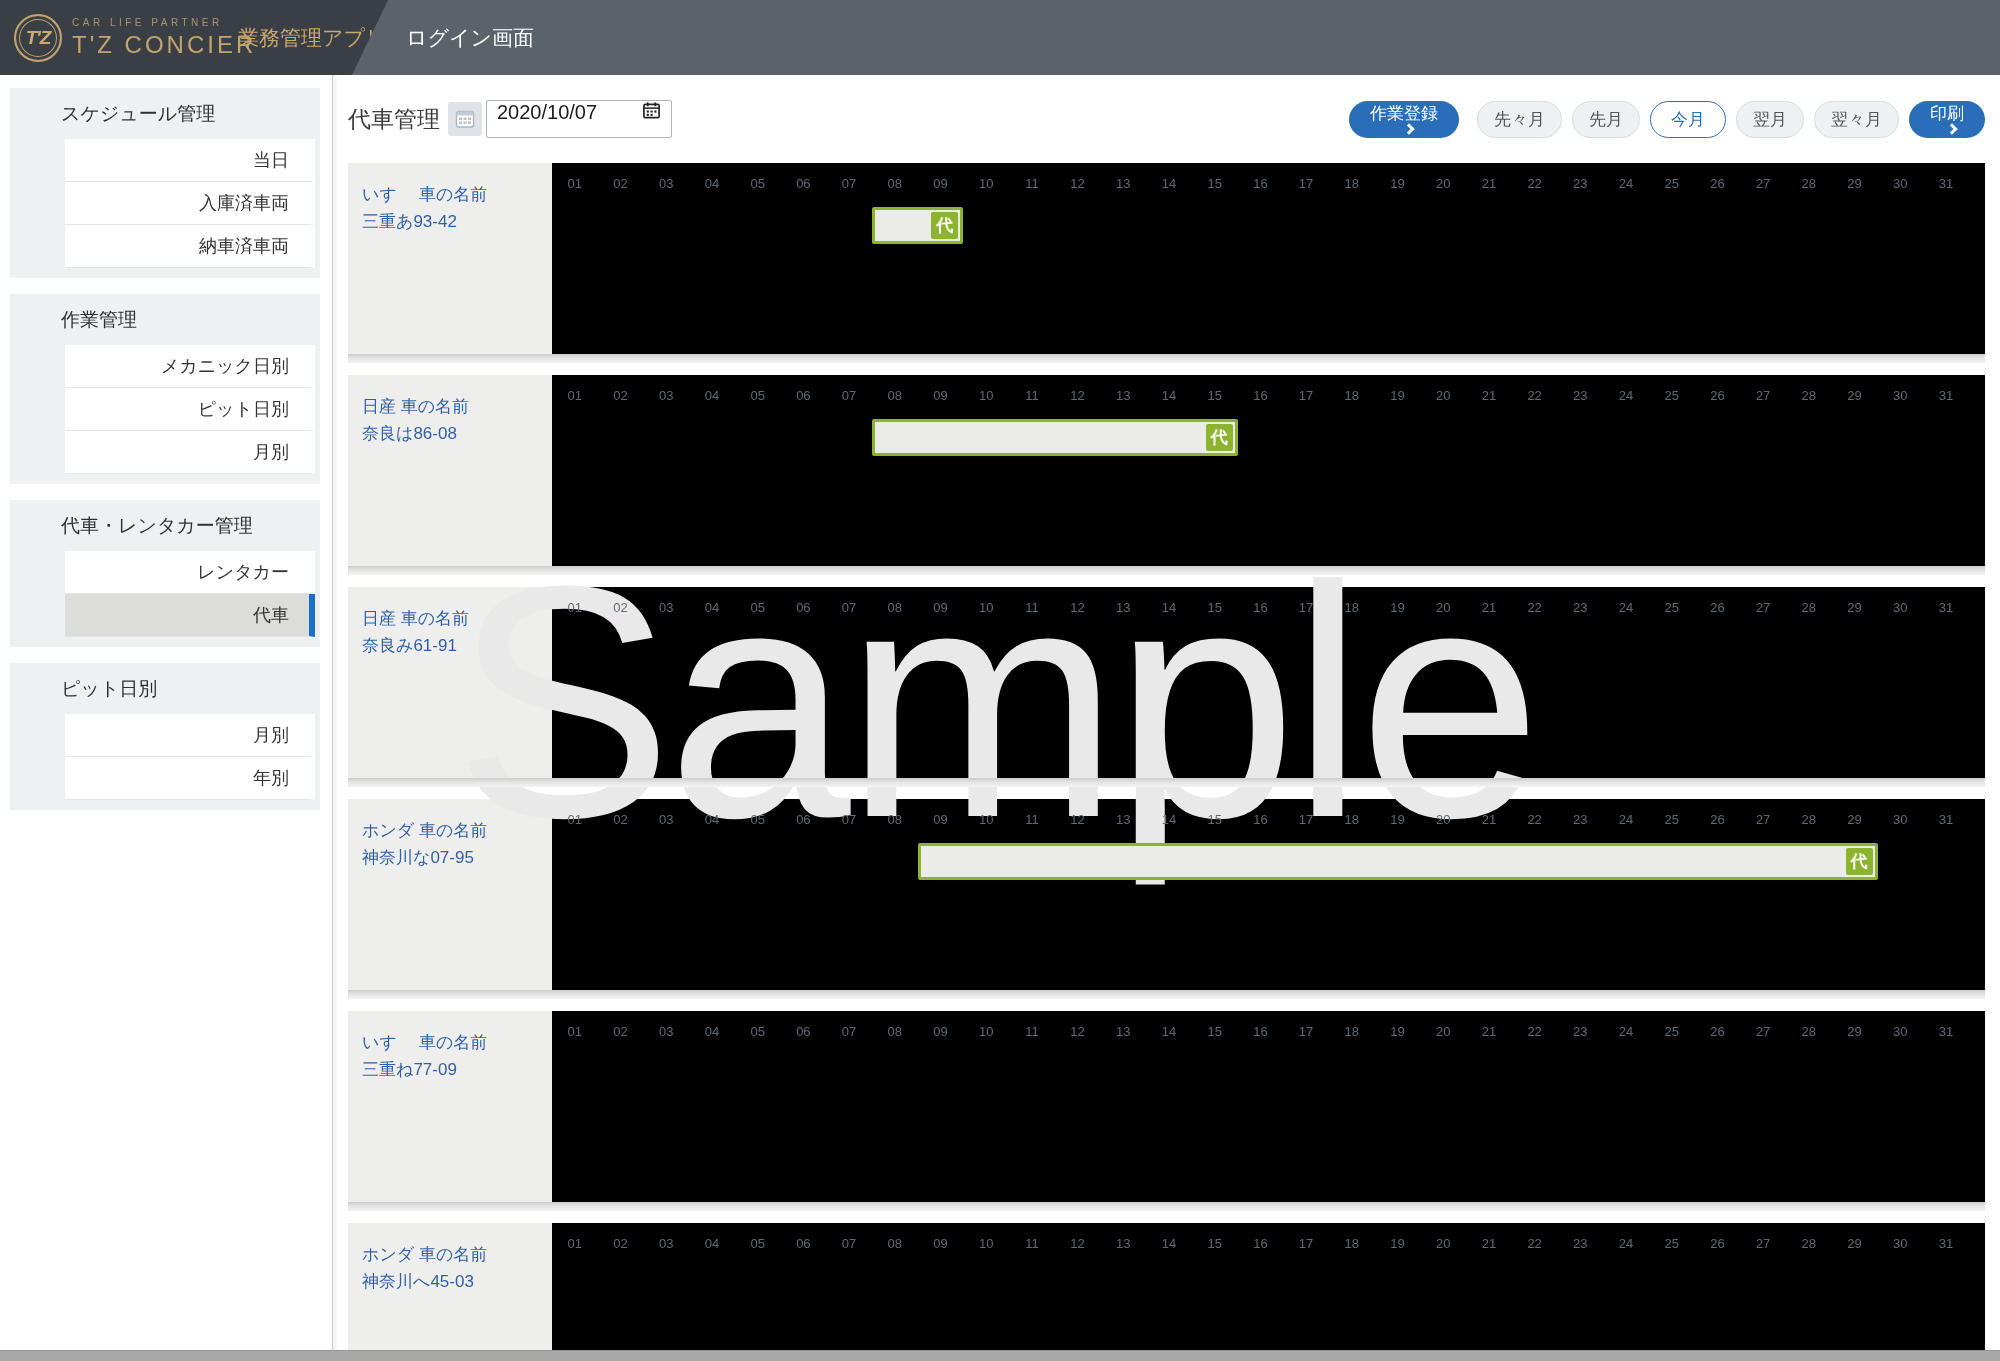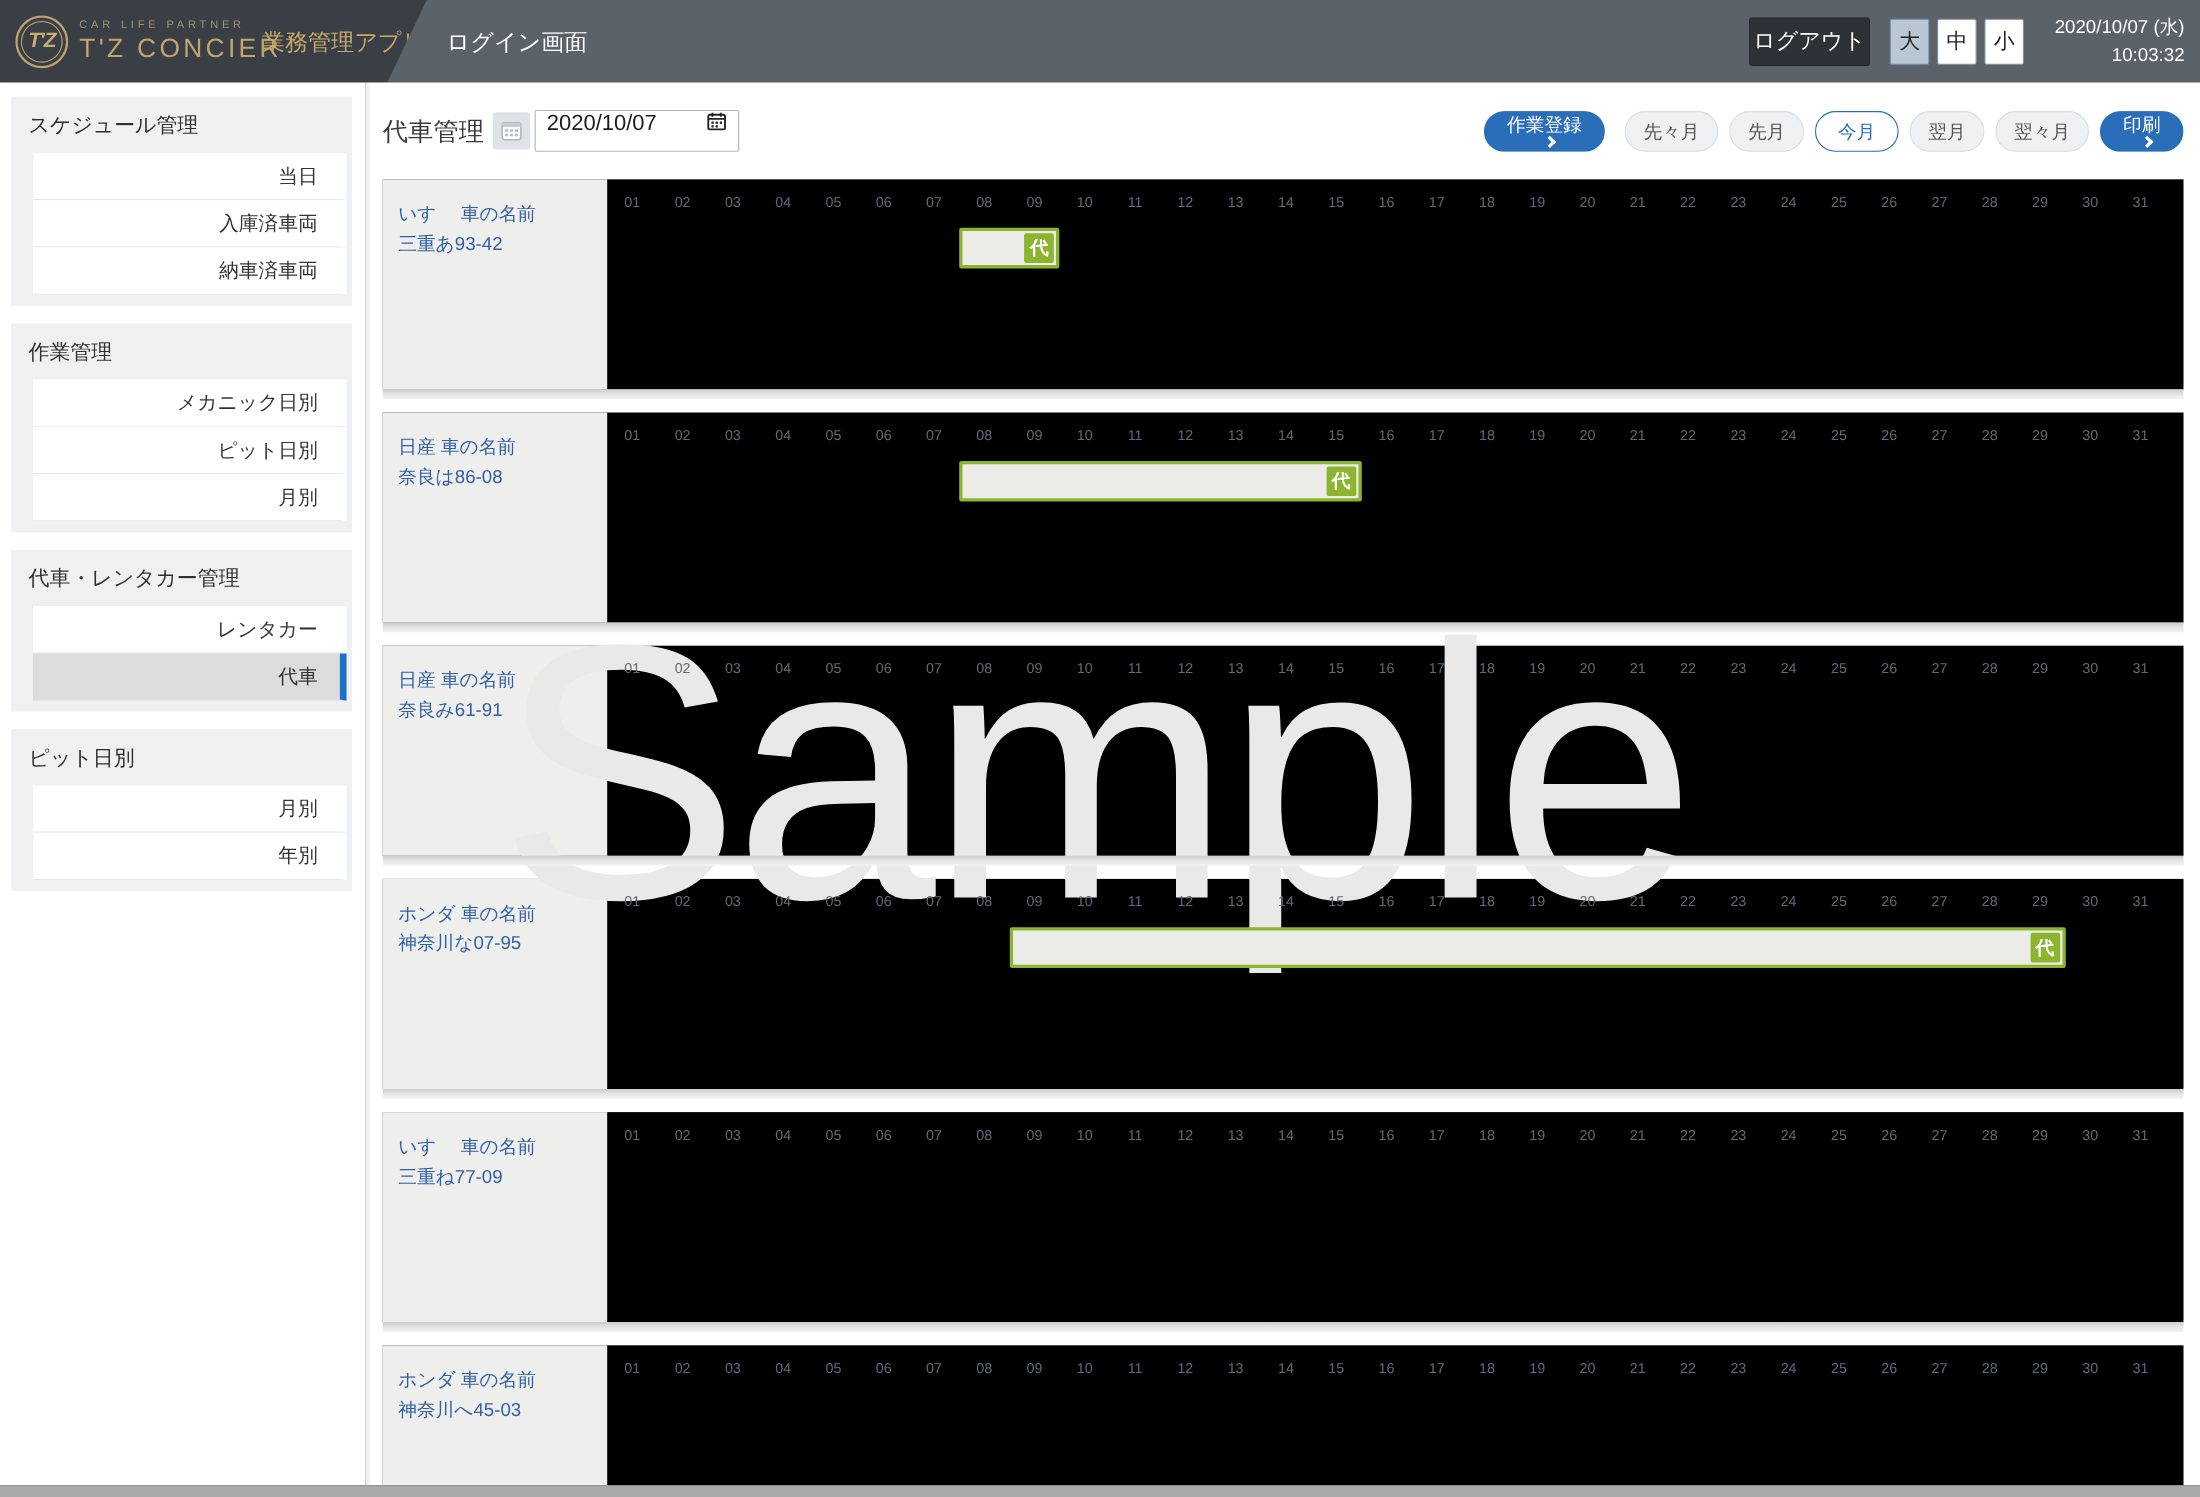--- a/index.html
+++ b/index.html
@@ -38,21 +38,21 @@
   .size-btn {
     width:36px; height:42px; background:#fff; border:1px solid #8a8f94; border-radius:2px;
     font-size:19px; color:#222; cursor:pointer; font-family:inherit;
   }
   .size-btn.active { background:#b9c7d5; border:1px solid #6d8fae; }
   .datetime { color:#fff; font-size:17px; text-align:right; margin-left:16px; line-height:1.45; min-width:130px; }
 
   
   .layout { display:flex; height:1286px; }
   .sidebar { width:333px; flex:0 0 333px; background:#fff; border-right:1px solid #cfcfcf; box-shadow:2px 0 4px rgba(0,0,0,.08); padding-top:13px; height:100%; }
-  .side-section { background:#eef0f1; margin:0 12px 16px 10px; padding-bottom:10px; }
+  .side-section { background:#eef0f1; margin:0 12px 16px 10px; padding-bottom:10px;padding-left:35px; }
   .side-section-title { font-size:19px; color:#2f2f2f; padding:13px 0 12px 16px; }
   .side-items { margin:0 5px 0 20px; }
   .side-item {
     background:#fff; height:43px; display:flex; align-items:center; justify-content:flex-end;
     padding-right:20px; font-size:18px; color:#333; border-bottom:1px solid #e4e6e8;
     border-right:6px solid transparent; cursor:pointer;
   }
   .side-item.active { background:#dcdcda; border-right:6px solid #1a70c9; }
 
   
@@ -120,32 +120,20 @@
       <div class="logo-circle">
         <span>T'Z</span>
       </div>
       <div class="brand-text">
         <div class="brand-tagline">CAR LIFE PARTNER</div>
         <div class="brand-name">T'Z CONCIER</div>
       </div>
       <div class="app-title">業務管理アプリ</div>
     </div>
     <div class="screen-title">ログイン画面</div>
-    <div class="header-right">
-      <button class="logout-btn">ログアウト</button>
-      <div class="size-btns" id="sizeBtns">
-          <button class="size-btn active">大</button>
-          <button class="size-btn">中</button>
-          <button class="size-btn">小</button>
-        </div>
-      <div class="datetime">
-        <div>2020/10/07 (水)</div>
-        <div>10:03:32</div>
-      </div>
-    </div>
   </header>
 
   <div class="layout">
     <aside class="sidebar" id="sidebar">
         <section class="side-section">
     <div class="side-section-title">スケジュール管理</div>
     <div class="side-items">
             <div class="side-item">当日</div>
             <div class="side-item">入庫済車両</div>
             <div class="side-item">納車済車両</div>

